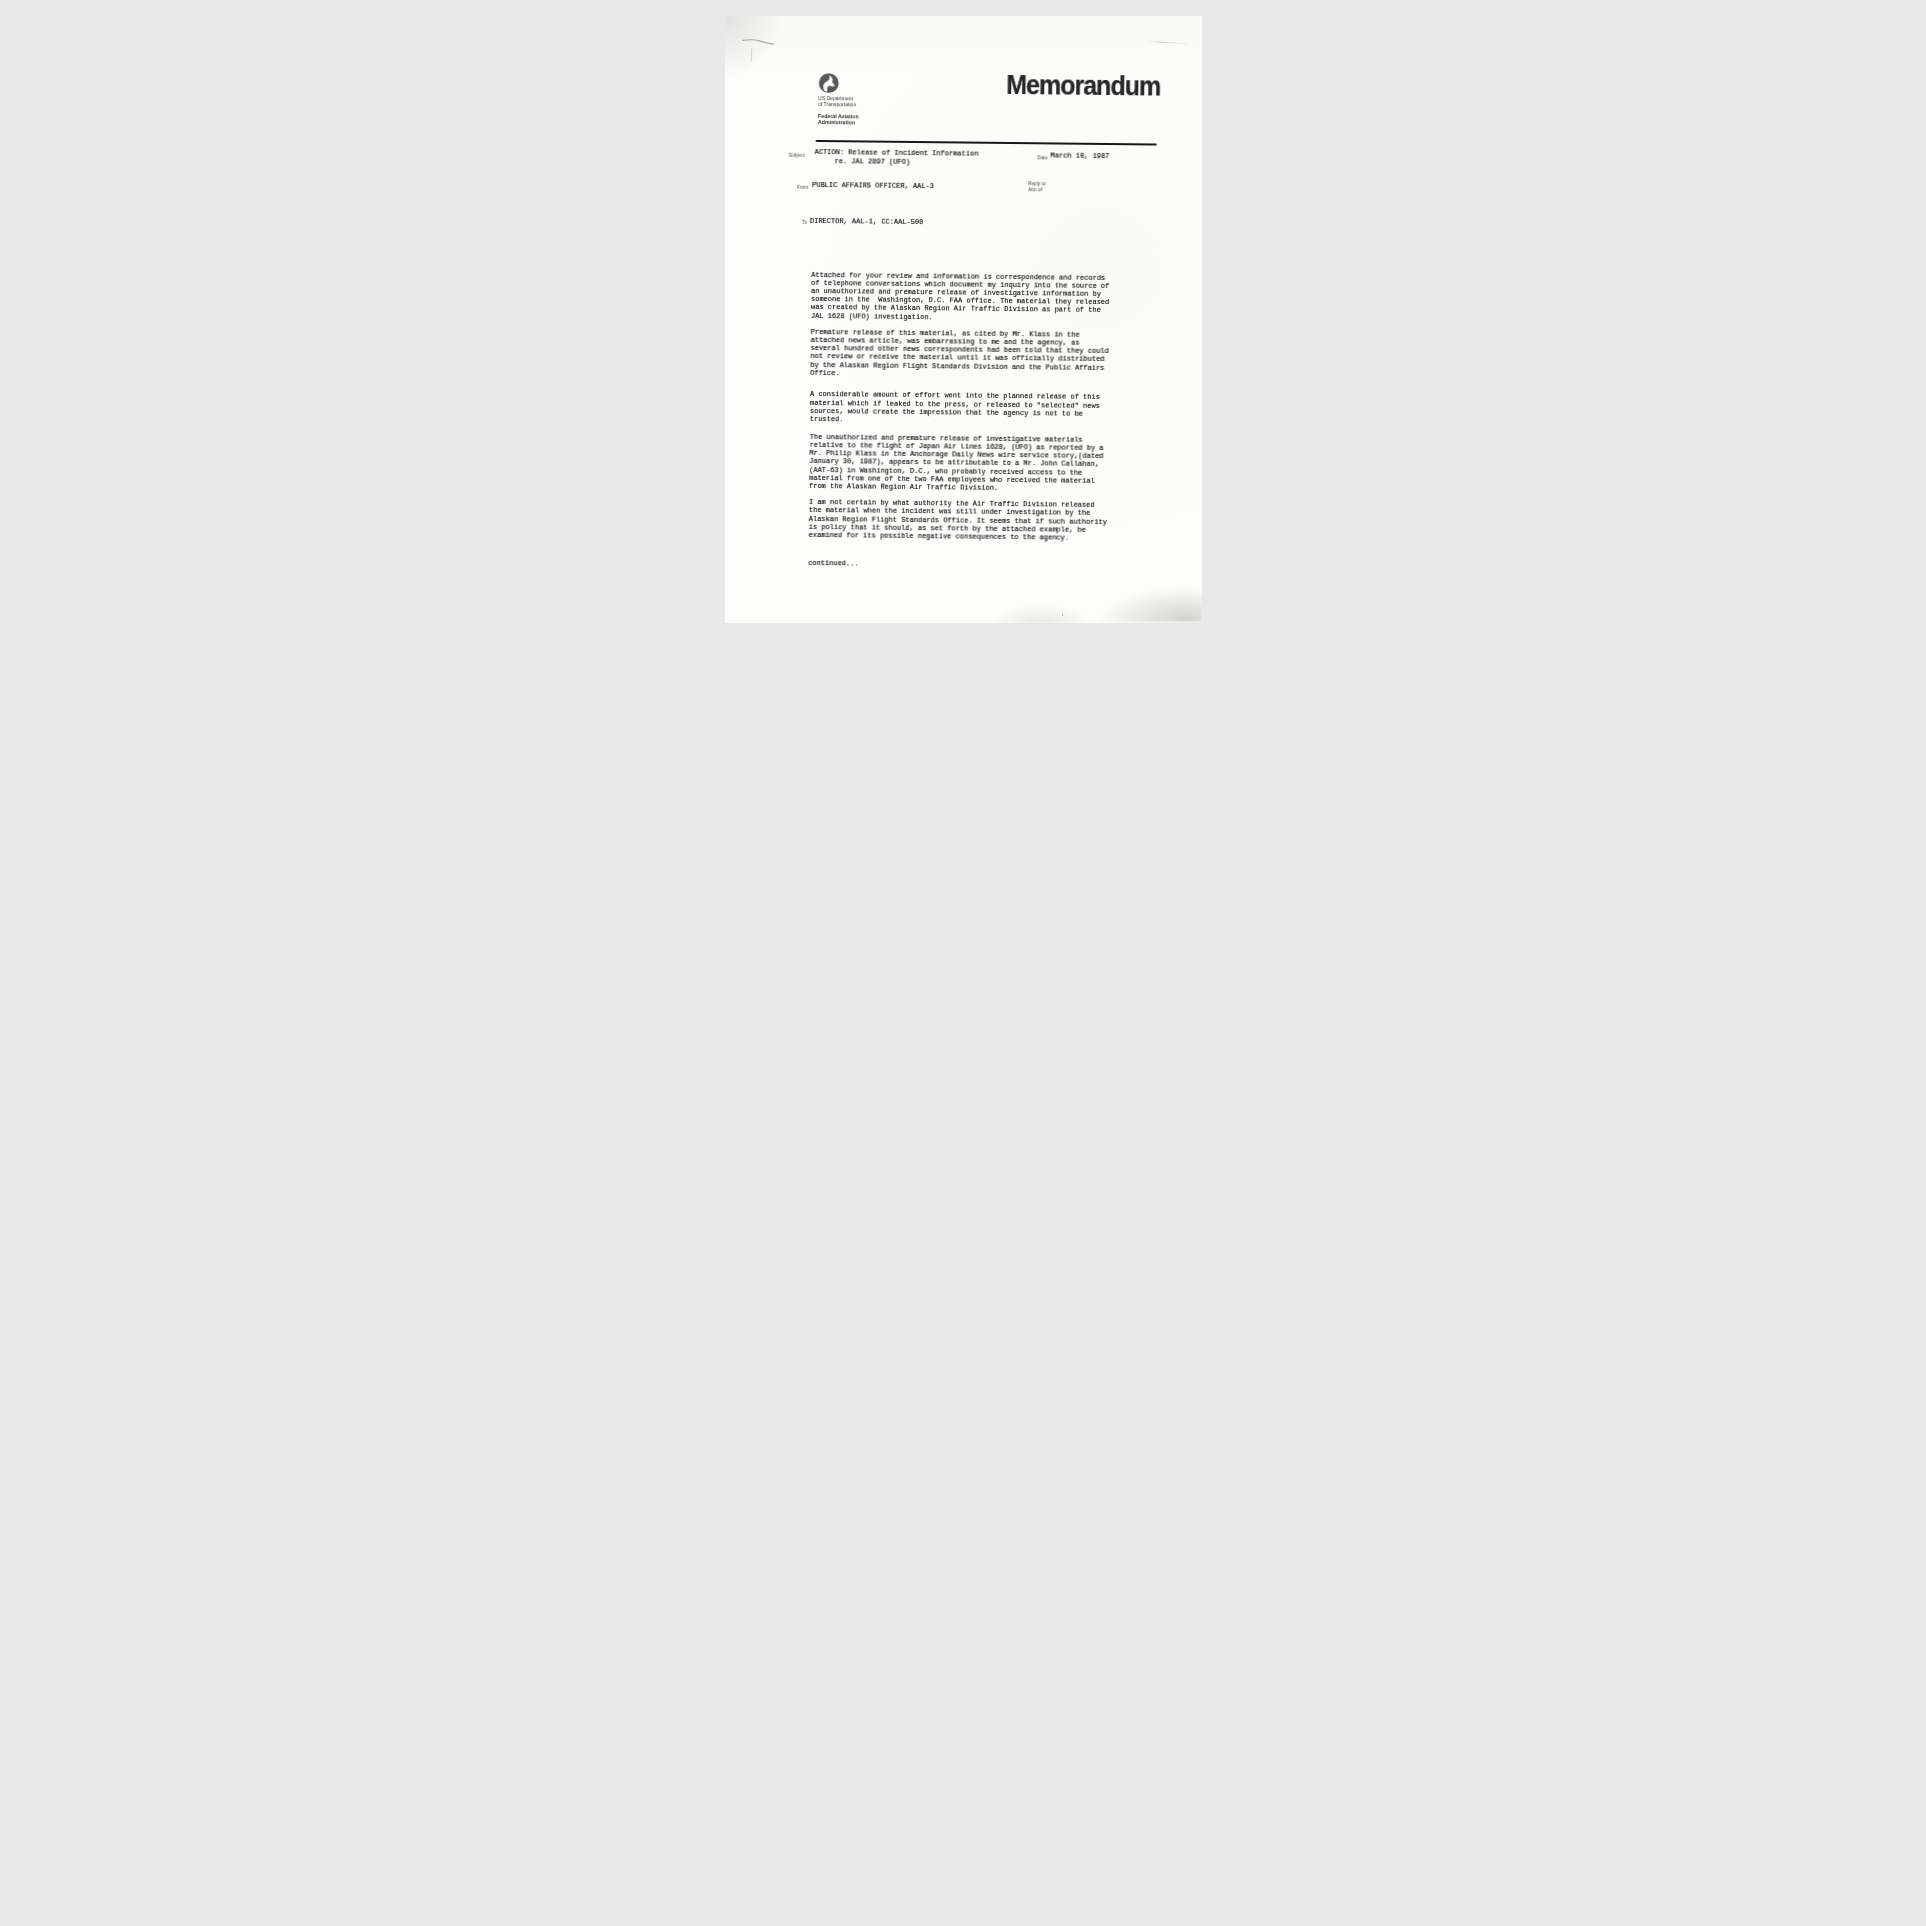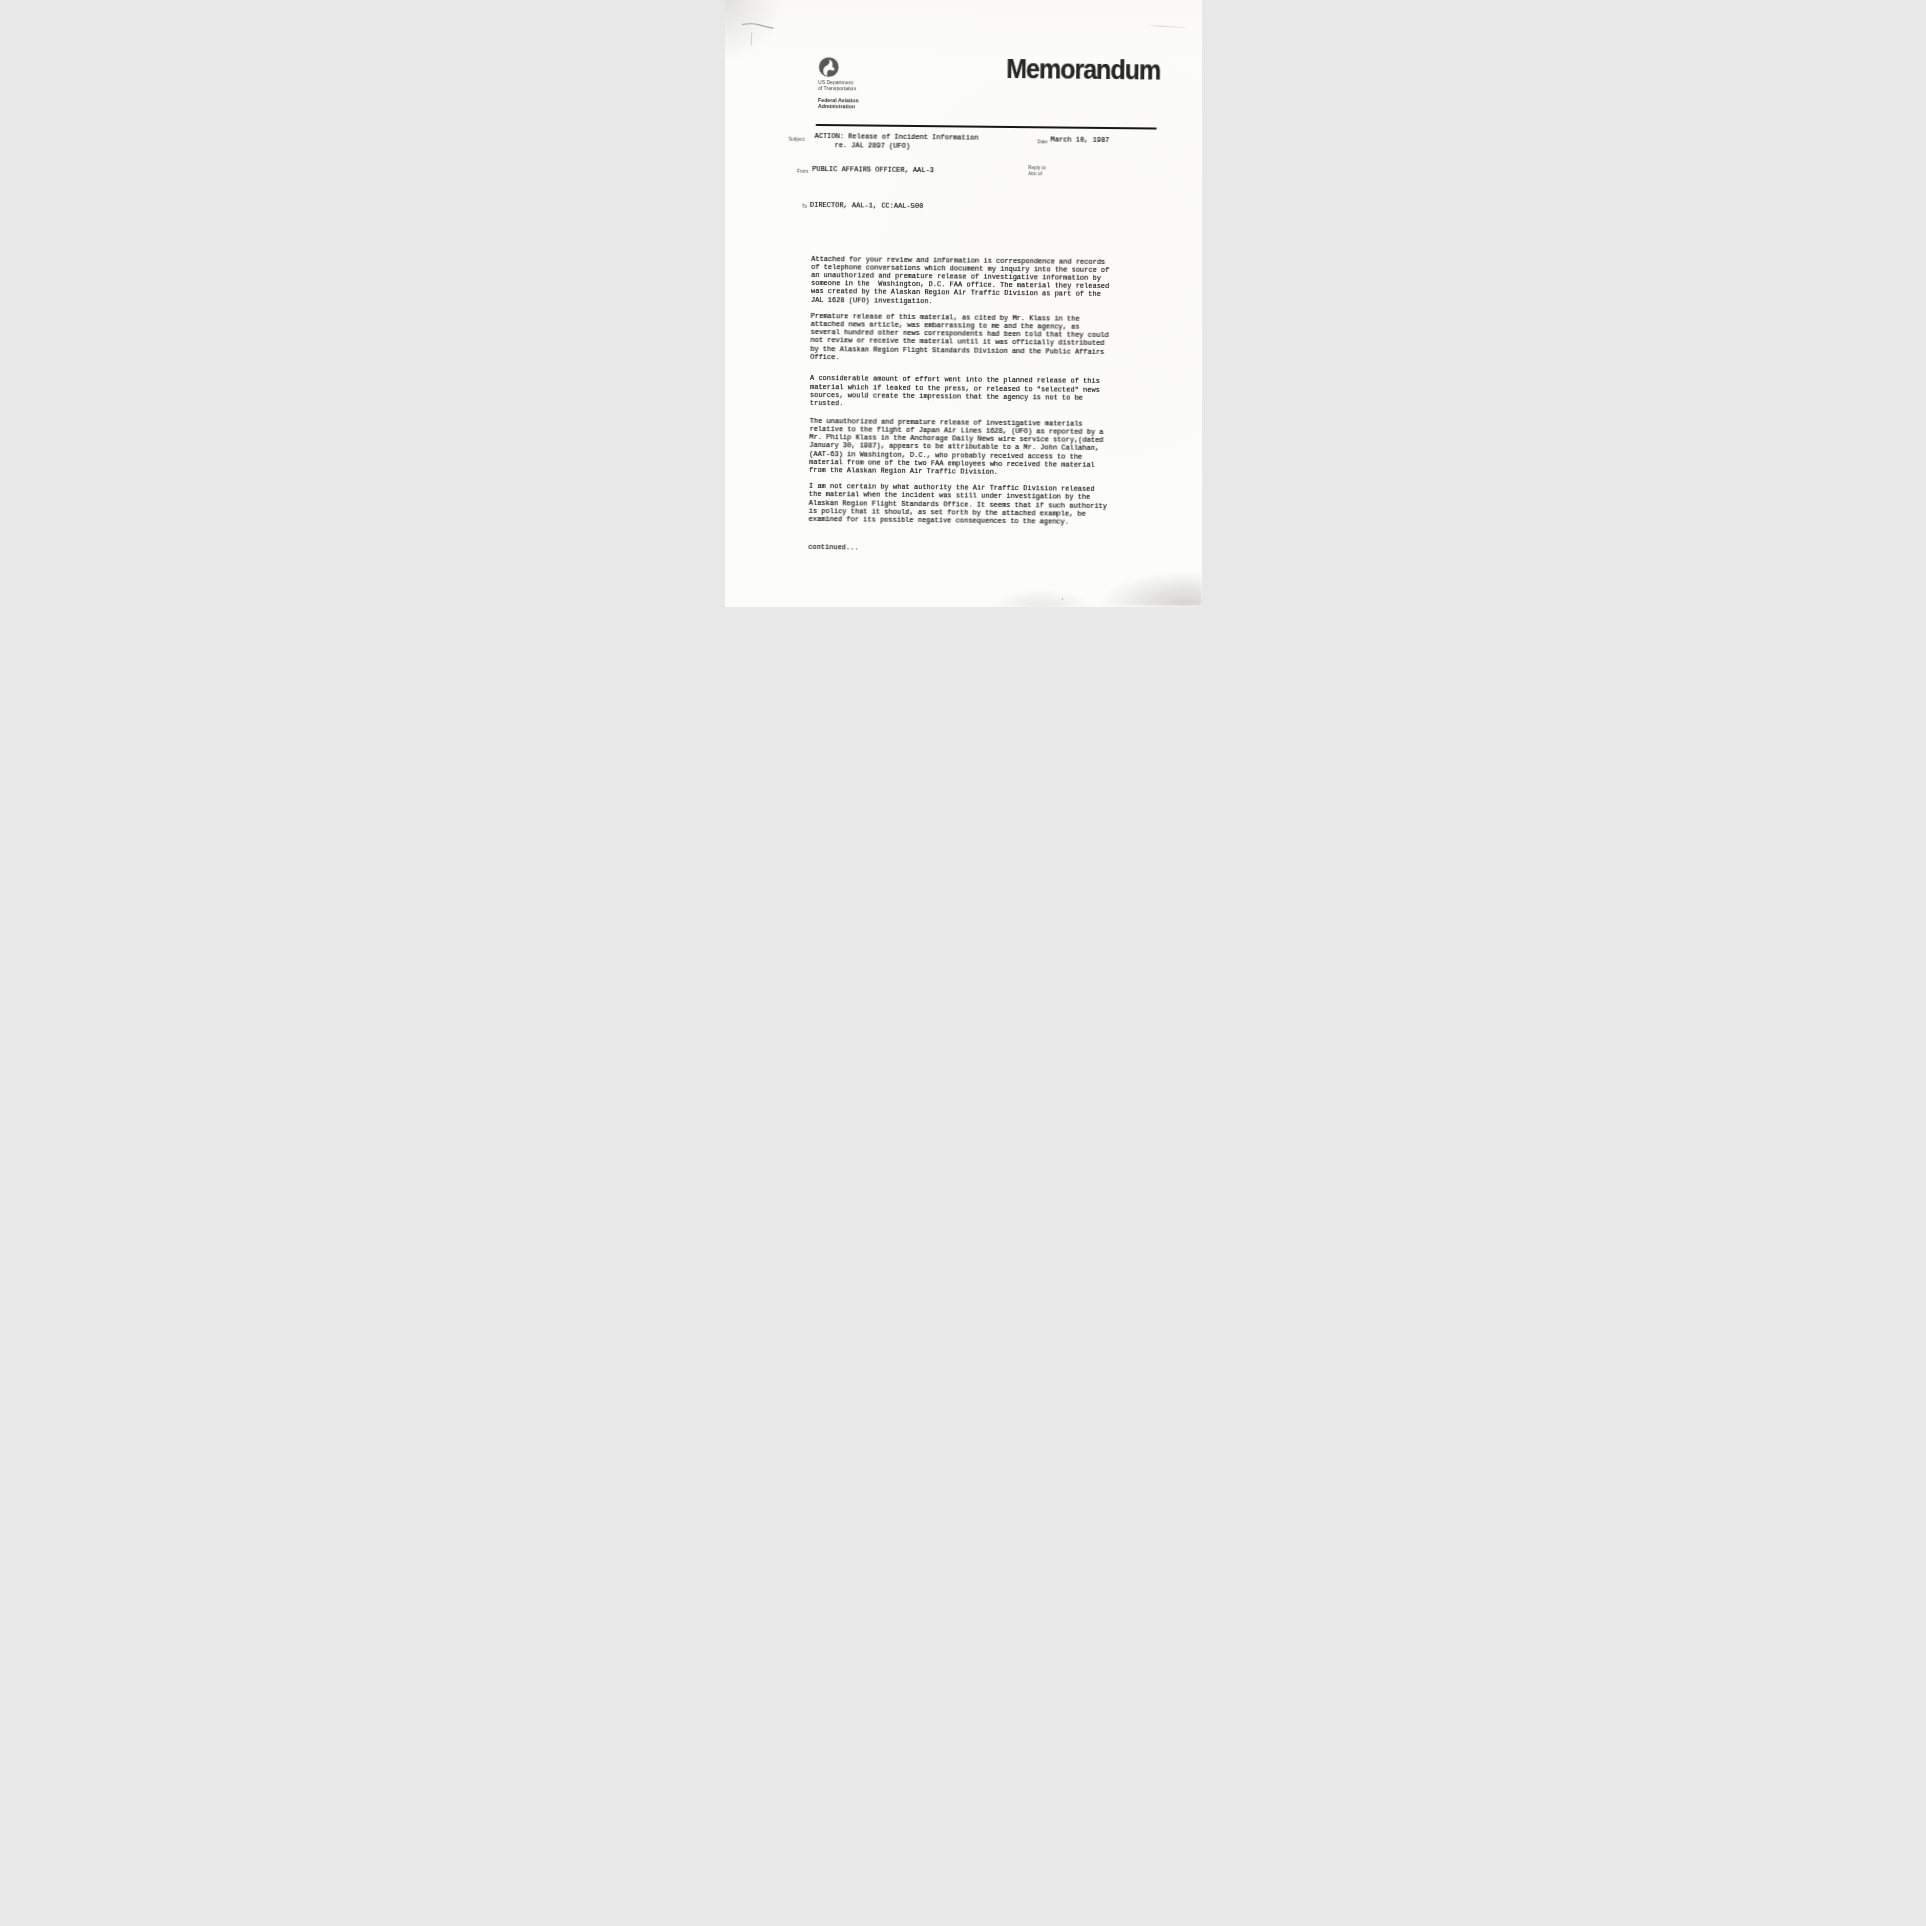--- a/index.html
+++ b/index.html
@@ -1,19 +1,19 @@
 <!DOCTYPE html>
 <html style="font-size:6.2px"><head>
 <meta charset="utf-8">
 <style>
   html,body{margin:0;padding:0;background:#e8e8e8;}
   .page{
     position:relative;
     width:477px;height:607px;
-    margin:0 auto;
+    margin:16px auto;
     background:#fcfcfb;
     overflow:hidden;
     font-family:"Liberation Sans","DejaVu Sans",sans-serif;
   }
   .paper-tint{
     position:absolute;inset:0;pointer-events:none;
     background:
       radial-gradient(ellipse at 78% 42%, rgba(247,245,237,0.30), rgba(247,245,237,0) 55%),
       linear-gradient(180deg, rgba(242,240,234,0.25), rgba(255,255,255,0) 10%);
   }

